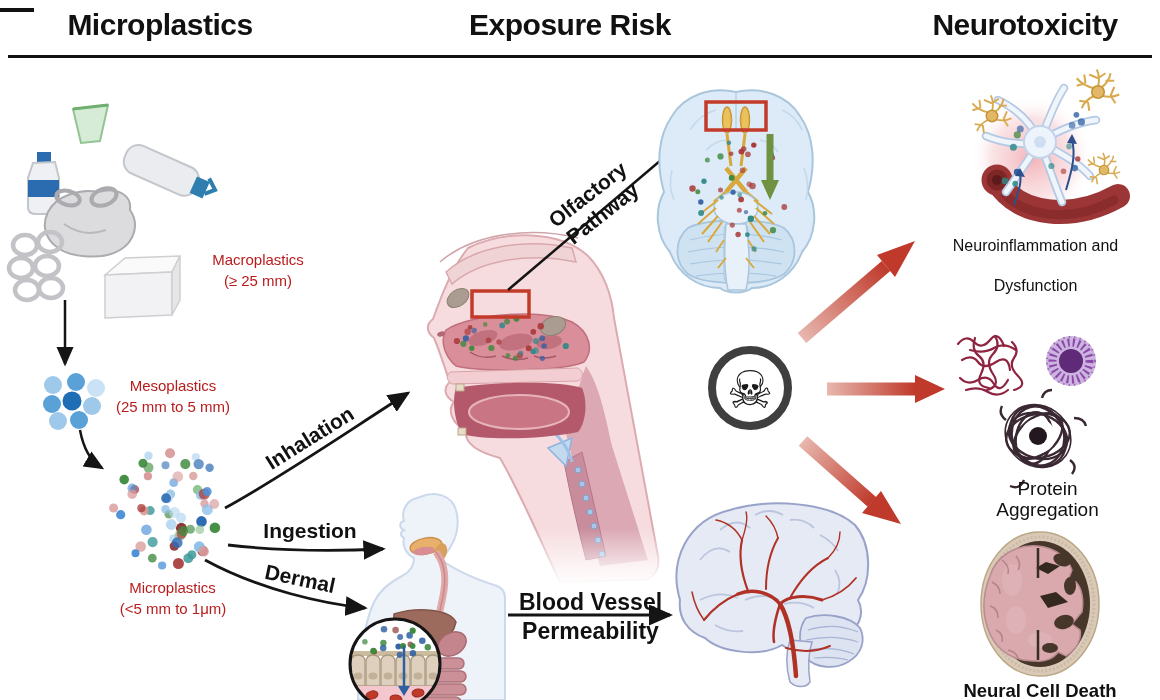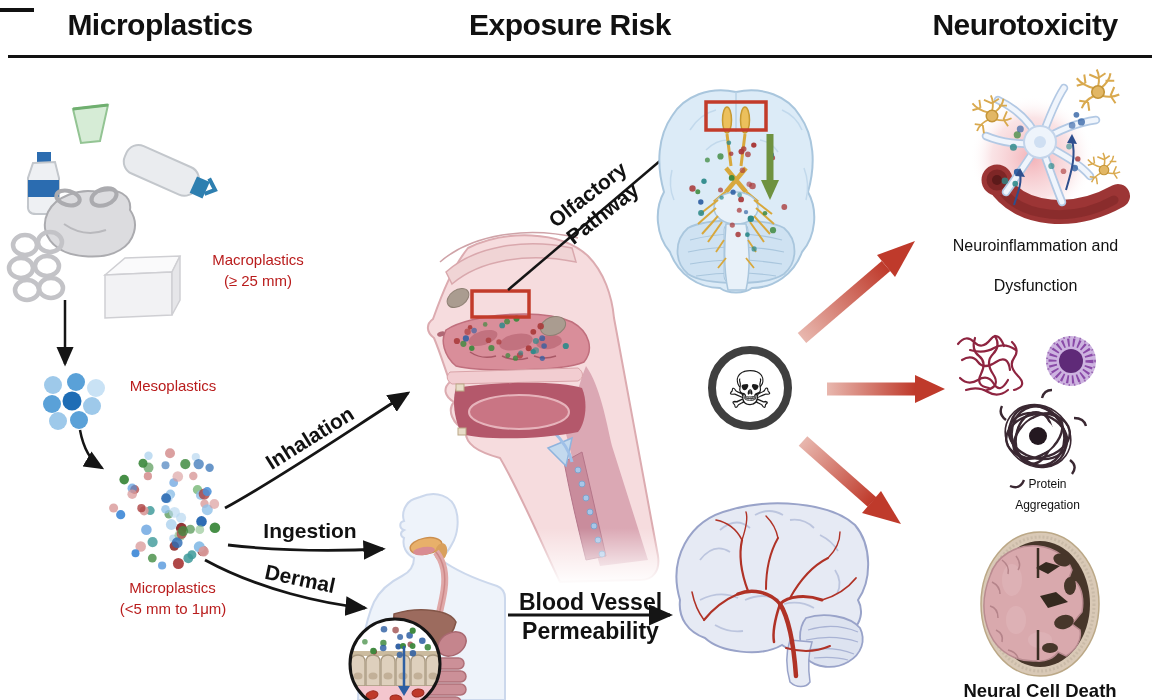--- a/index.html
+++ b/index.html
@@ -4,21 +4,21 @@
 <style>
   html,body{margin:0;padding:0;background:#fff;}
   #fig{position:relative;width:1160px;height:700px;background:#fff;overflow:hidden;
        font-family:"Liberation Sans",sans-serif;color:#111;}
   .t{position:absolute;text-align:center;line-height:1.16;}
   .h{font-weight:700;font-size:30px;letter-spacing:-0.5px;}
   .lab{font-size:15px;color:#b91c1c;}
   .route{font-weight:700;font-size:21px;}
   .big{font-weight:700;font-size:23px;}
   .out1{font-weight:400;font-size:16px;}
-  .out2{font-size:12px;text-align:center;}
+  .out2{font-size:19px;text-align:center;}
   .out3{font-weight:700;font-size:18.5px;}
   .rot{transform-origin:50% 50%;}
   .rule{position:absolute;left:8px;top:55px;width:1144px;height:3px;background:#111;}
   .dash{position:absolute;left:0;top:8px;width:34px;height:4px;background:#111;}
   .skull{position:absolute;left:712px;top:352px;width:76px;height:76px;line-height:76px;
          text-align:center;font-size:52px;font-family:"DejaVu Sans",sans-serif;color:#1a1a1a;}
   svg{position:absolute;left:0;top:0;}
 </style>
 </head>
 <body>
@@ -576,20 +576,21 @@
 <div class="rule"></div>
 
 <div class="t h" style="left:30px;top:8px;width:260px">Microplastics</div>
 <div class="t h" style="left:430px;top:8px;width:280px">Exposure Risk</div>
 <div class="t h" style="left:900px;top:8px;width:250px">Neurotoxicity</div>
 
 <div class="t lab" style="left:178px;top:251px;width:160px">Macroplastics</div>
 <div class="t lab" style="left:178px;top:272px;width:160px">(≥ 25 mm)</div>
 
 <div class="t lab" style="left:88px;top:377px;width:170px">Mesoplastics</div>
+<div class="t lab" style="left:80px;top:398px;width:186px">(25 mm to 5 mm)</div>
 
 <div class="t lab" style="left:85px;top:579px;width:175px">Microplastics</div>
 <div class="t lab" style="left:80px;top:600px;width:186px">(&lt;5 mm to 1μm)</div>
 
 <div class="t route rot" style="left:240px;top:426px;width:140px;transform:rotate(-32deg)">Inhalation</div>
 <div class="t route" style="left:246px;top:519px;width:128px">Ingestion</div>
 <div class="t route rot" style="left:250px;top:567px;width:100px;transform:rotate(12deg)">Dermal</div>
 
 <div class="t route rot" style="left:518px;top:180px;width:155px;transform:rotate(-38deg)">
   <div>Olfactory</div>

